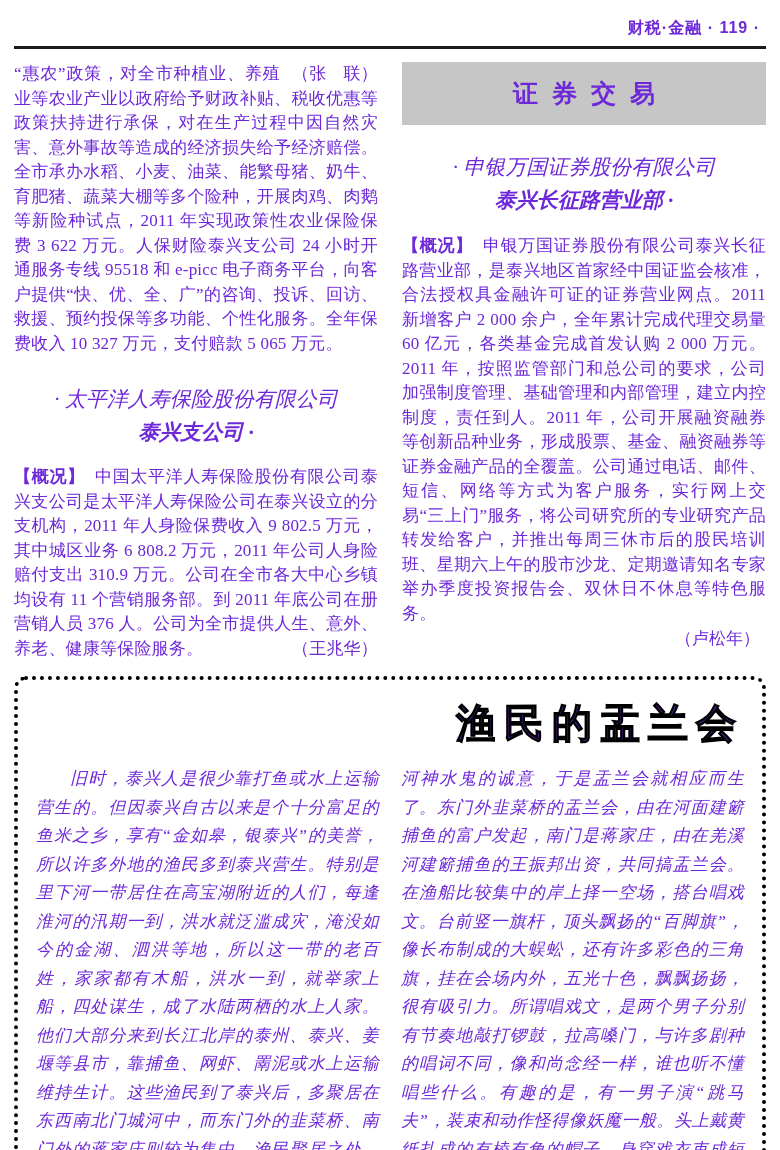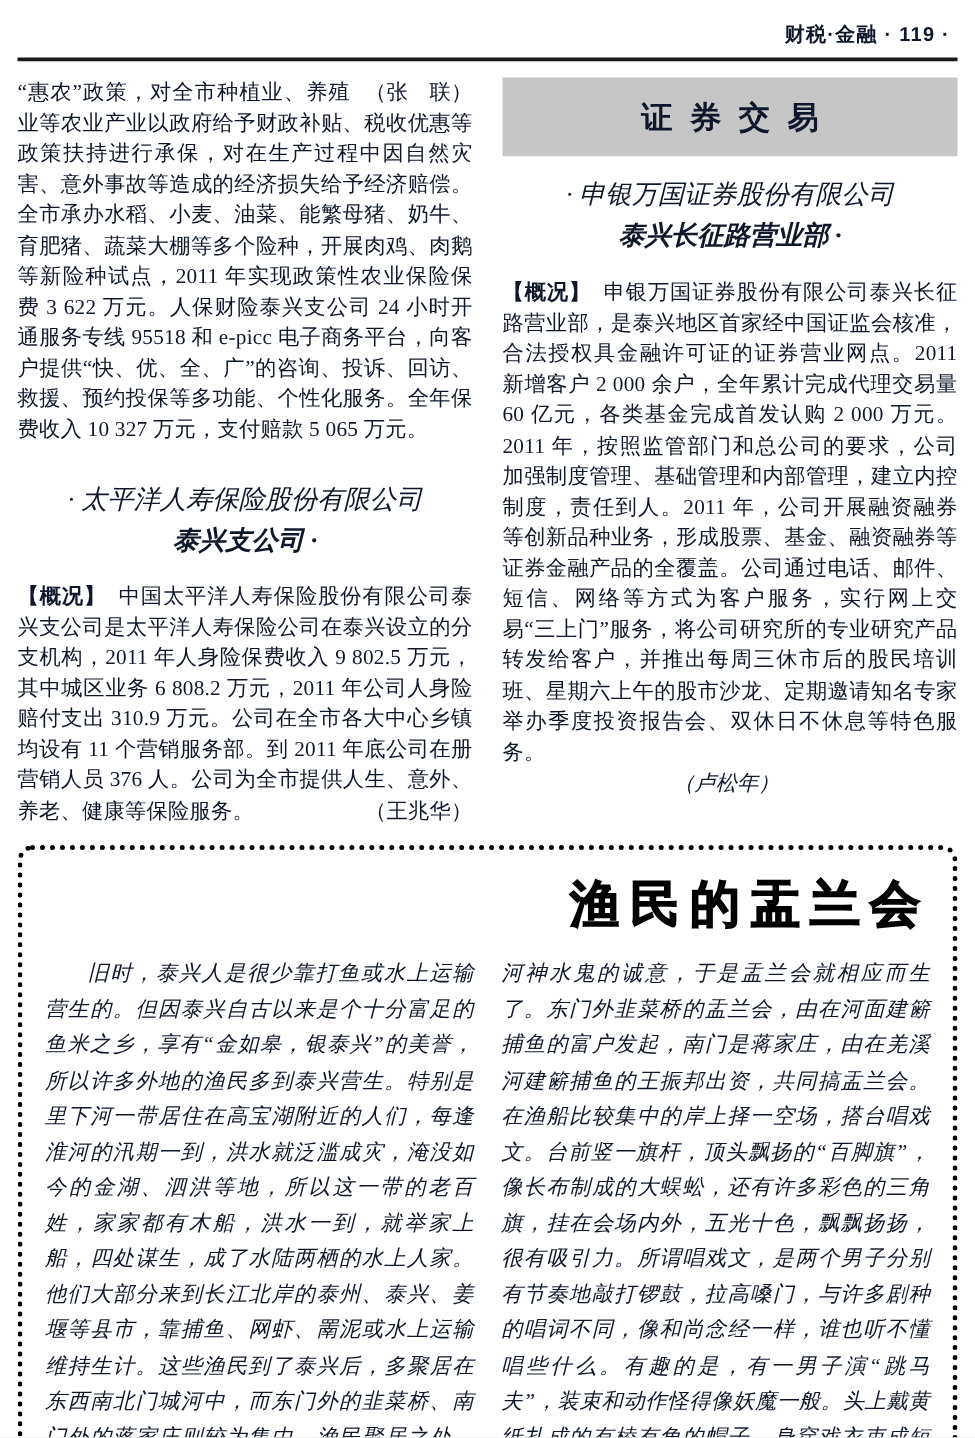--- a/index.html
+++ b/index.html
@@ -2,21 +2,21 @@
 <html><head>
 <meta charset="utf-8">
 <style>
   * { margin: 0; padding: 0; box-sizing: border-box; }
   html, body { background: #e9e9e9; }
   .page {
     width: 780px;
     height: 1150px;
     margin: 0 auto;
     background: #ffffff;
-    color: #0f172a;
+    color: #6d28d9;
     font-family: "Liberation Serif", "DejaVu Serif", serif;
     padding: 14px 14px 10px 14px;
     overflow: hidden;
     position: relative;
   }
   
   .header {
     text-align: right;
     font-family: "Liberation Sans", "DejaVu Sans", sans-serif;
     font-weight: bold;
@@ -64,24 +64,23 @@
     display: flex;
     align-items: center;
     justify-content: center;
     font-family: "Liberation Sans", "DejaVu Sans", sans-serif;
     font-weight: bold;
     font-size: 25px;
     letter-spacing: 14px;
     text-indent: 14px;
     margin-bottom: 14px;
   }
-  .right-col .article-title { margin-top: 14px; margin-bottom: 17px; }
+  .right-col .article-title { margin-top: 26px; margin-bottom: 17px; }
   .sig-line {
-    text-align: center;
-    font-style: italic;
+    text-align: right;
     font-size: 17px;
     line-height: 26px;
     padding-right: 6px;
   }
   
   .feature-box {
     margin-top: 15px;
     border: 4px dotted #000;
     border-radius: 12px;
     padding: 10px 18px 14px 18px;

